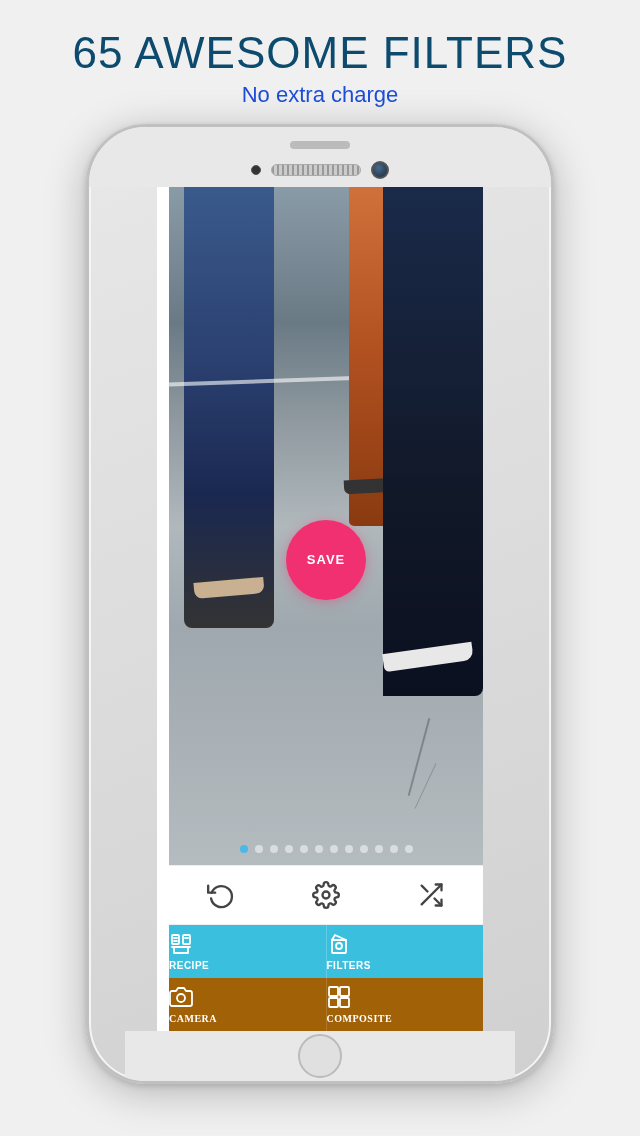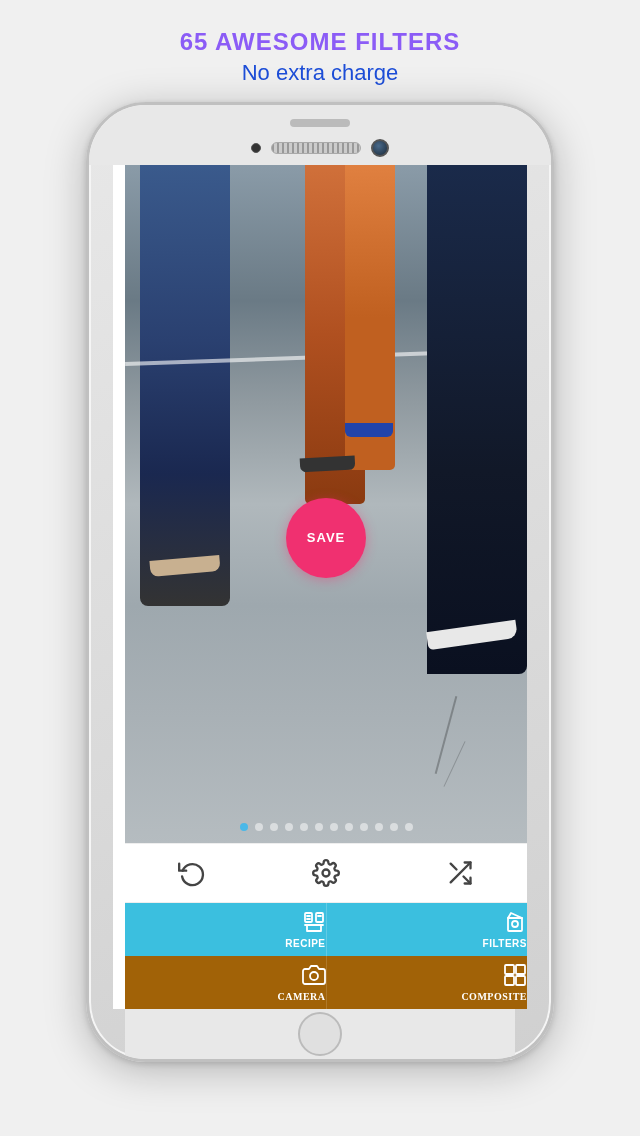--- a/index.html
+++ b/index.html
@@ -14,23 +14,23 @@
       align-items: center;
     }
 
     
     .header-section {
       width: 100%;
       text-align: center;
       padding: 28px 0 16px;
     }
     .header-title {
-      font-size: 24px;
-      font-weight: 700;
-      color: #8b5cf6;
+      font-size: 44px;
+      font-weight: 400;
+      color: #0c4a6e;
       letter-spacing: 1px;
     }
     .header-subtitle {
       font-size: 22px;
       font-weight: 300;
       color: #1d4ed8;
       margin-top: 4px;
     }
 
     
@@ -133,21 +133,21 @@
     .front-camera-dot {
       width: 10px;
       height: 10px;
       border-radius: 50%;
       background: #333;
       border: 1px solid #555;
     }
 
     
     .phone-screen {
-      width: 414px;
+      width: 326px;
       flex: 1;
       background: #fff;
       margin: 0 auto;
       display: flex;
       flex-direction: column;
       overflow: hidden;
       padding-left: 12px;
     }
 
     
@@ -352,21 +352,21 @@
     }
     .tabs-bottom {
       display: flex;
       width: 100%;
       height: 53px;
     }
     .tab-item {
       flex: 1;
       display: flex;
       flex-direction: column;
-      align-items: flex-end;
+      align-items: flex-start;
       justify-content: center;
       gap: 0;
       cursor: pointer;
     }
     .tab-item.active-cyan {
       background: #3bbfdf;
     }
     .tab-item.bg-darkgray {
       background: #a16207;
       font-family: Liberation Serif, serif;

